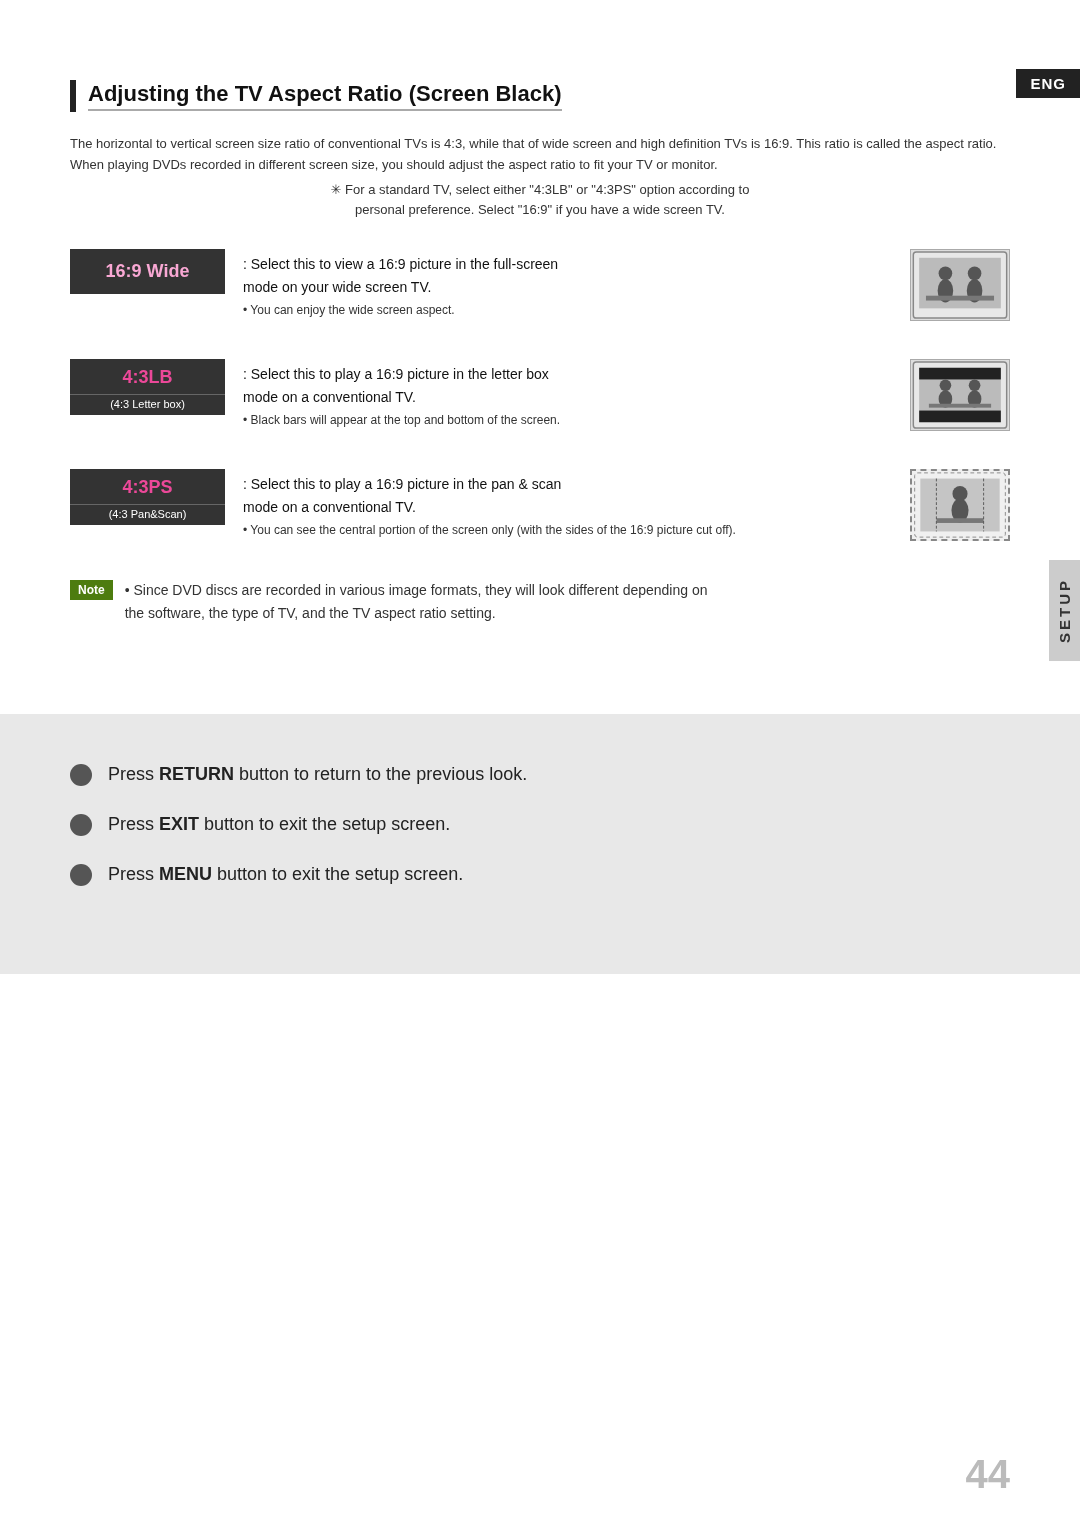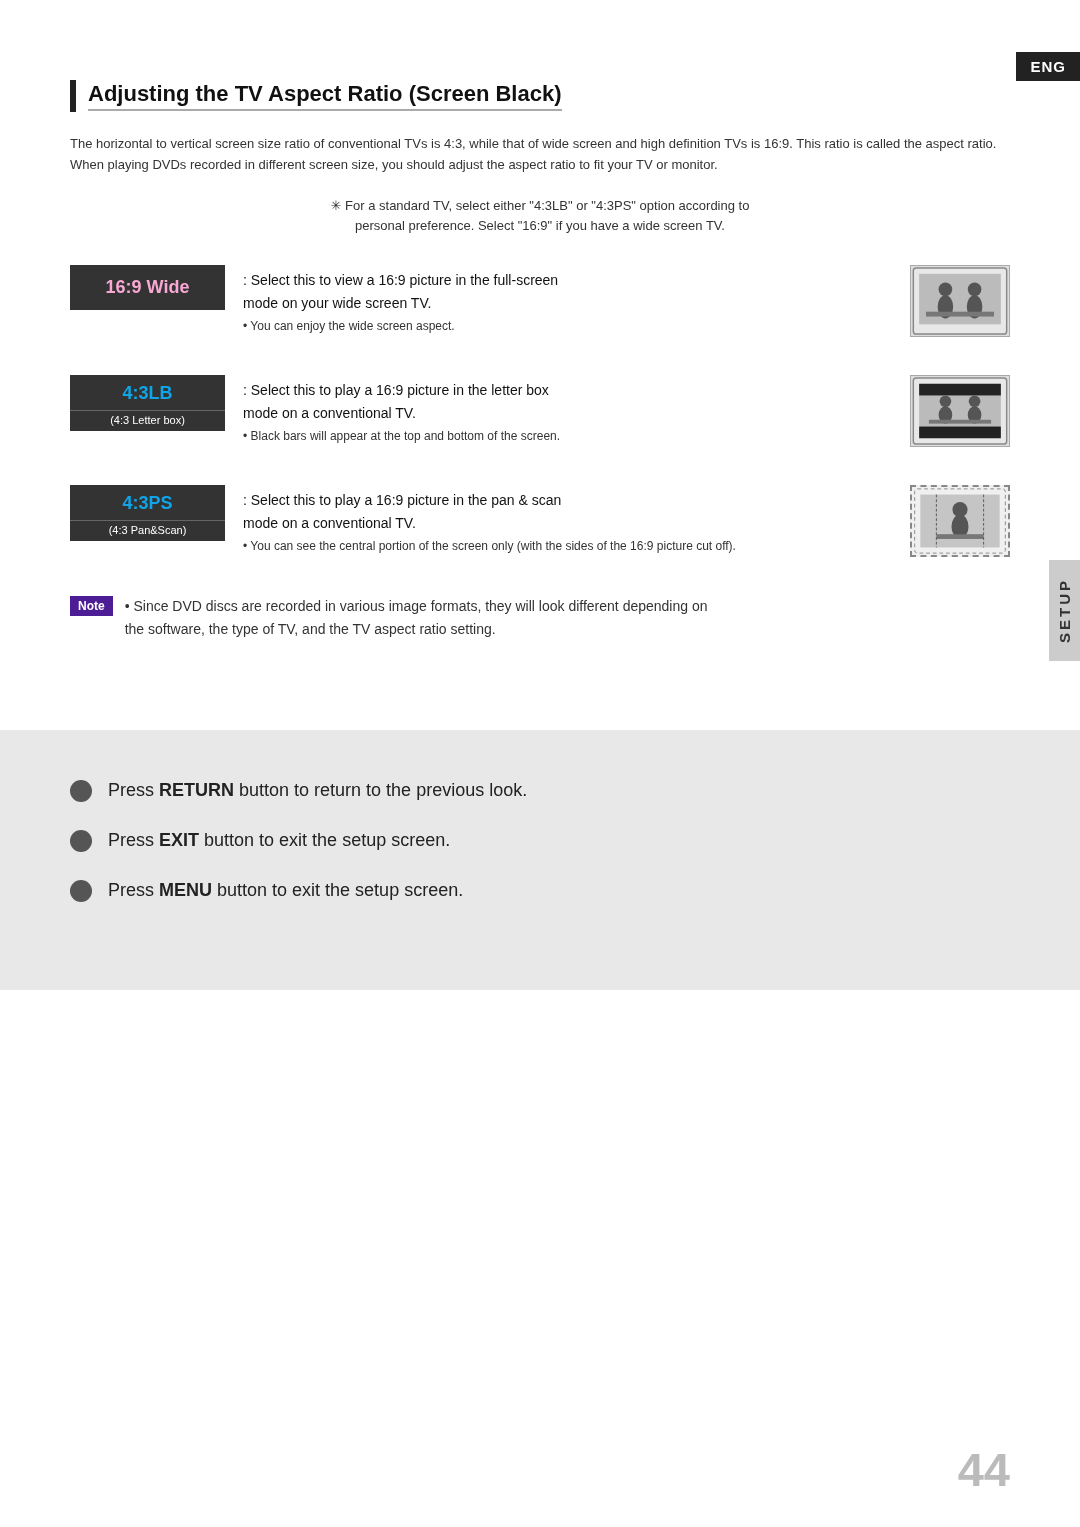--- a/index.html
+++ b/index.html
@@ -9,21 +9,21 @@
       background: #ffffff;
       font-family: Arial, Helvetica, sans-serif;
       font-size: 14px;
       color: #222;
       position: relative;
     }
 
     
     .eng-tab {
       position: absolute;
-      top: 52px;
+      top: 69px;
       right: 0;
       background: #222;
       color: #fff;
       font-weight: bold;
       font-size: 15px;
       padding: 6px 14px;
       letter-spacing: 1px;
     }
 
     
@@ -63,21 +63,21 @@
       font-size: 22px;
       font-weight: bold;
       color: #111;
       border-bottom: 2px solid #aaa;
       padding-bottom: 2px;
     }
 
     .intro-text {
       font-size: 13px;
       line-height: 1.6;
-      margin-bottom: 20px;
+      margin-bottom: 4px;
       color: #333;
     }
 
     .note-star {
       text-align: center;
       font-size: 13px;
       color: #333;
       margin-bottom: 28px;
       line-height: 1.6;
     }
@@ -91,21 +91,21 @@
     }
 
     .option-label-block {
       min-width: 155px;
       margin-right: 18px;
       flex-shrink: 0;
     }
 
     .option-label-main {
       background: #333;
-      color: #0ea5e9;
+      color: #ec4899;
       font-size: 18px;
       font-weight: bold;
       text-align: center;
       padding: 8px 12px 6px 12px;
       display: block;
     }
 
     .option-label-sub {
       background: #333;
       color: #fff;
@@ -161,21 +161,21 @@
 
     
     .note-box {
       display: flex;
       align-items: flex-start;
       margin-top: 10px;
       margin-bottom: 30px;
     }
 
     .note-label {
-      background: #4c1d95;
+      background: #4d7c0f;
       color: #fff;
       font-size: 12px;
       font-weight: bold;
       padding: 3px 8px;
       margin-right: 12px;
       flex-shrink: 0;
       height: fit-content;
       margin-top: 1px;
     }
 
@@ -211,21 +211,21 @@
 
     .press-line strong {
       font-weight: bold;
     }
 
     
     .page-number {
       position: absolute;
       bottom: 30px;
       right: 70px;
-      font-size: 47px;
+      font-size: 40px;
       color: #bbb;
       font-weight: bold;
       text-align: right;
     }
 
     
     .option-label-single {
       background: #333;
       color: #f9a8d4;
       font-size: 18px;

